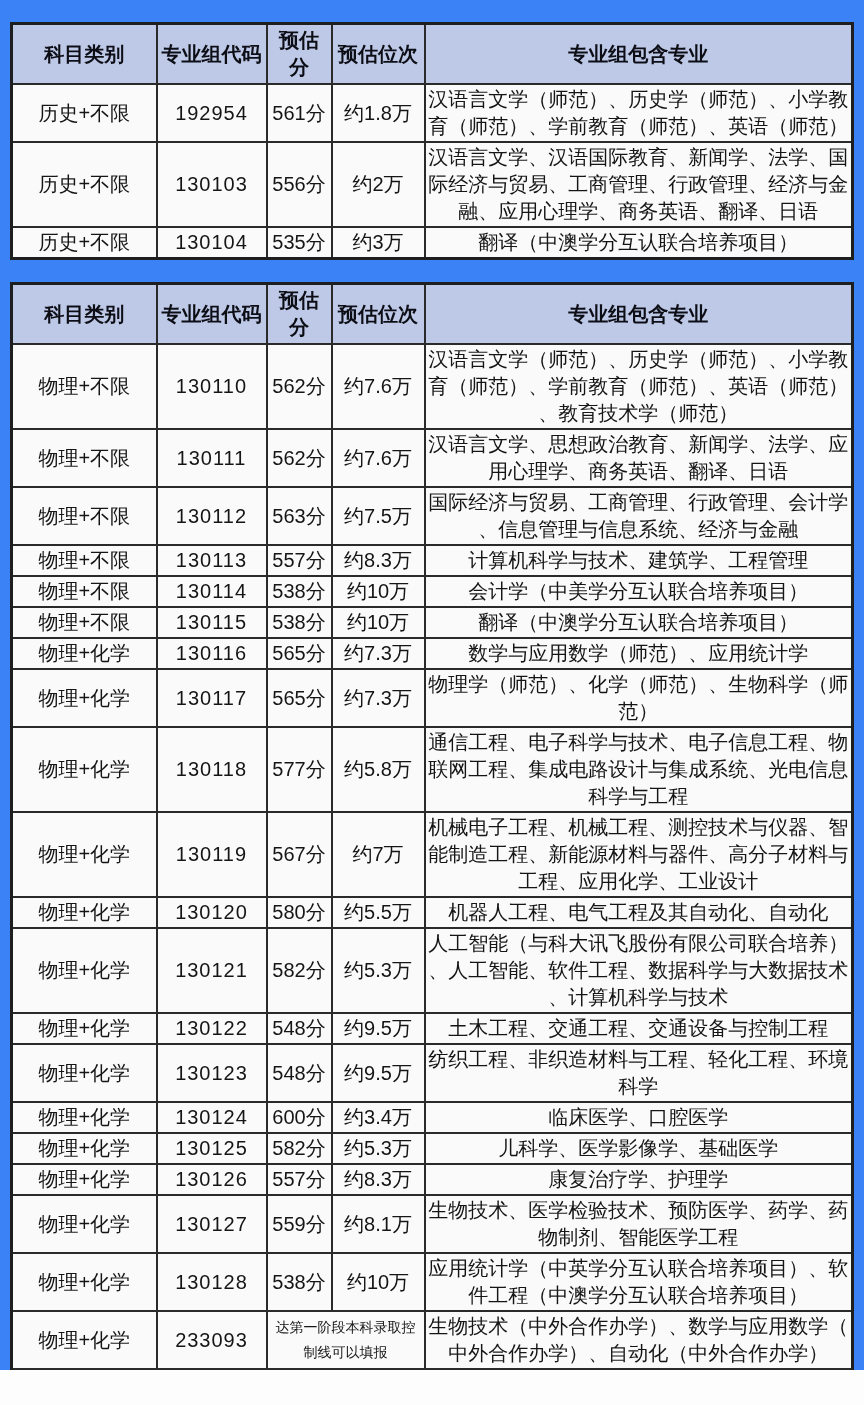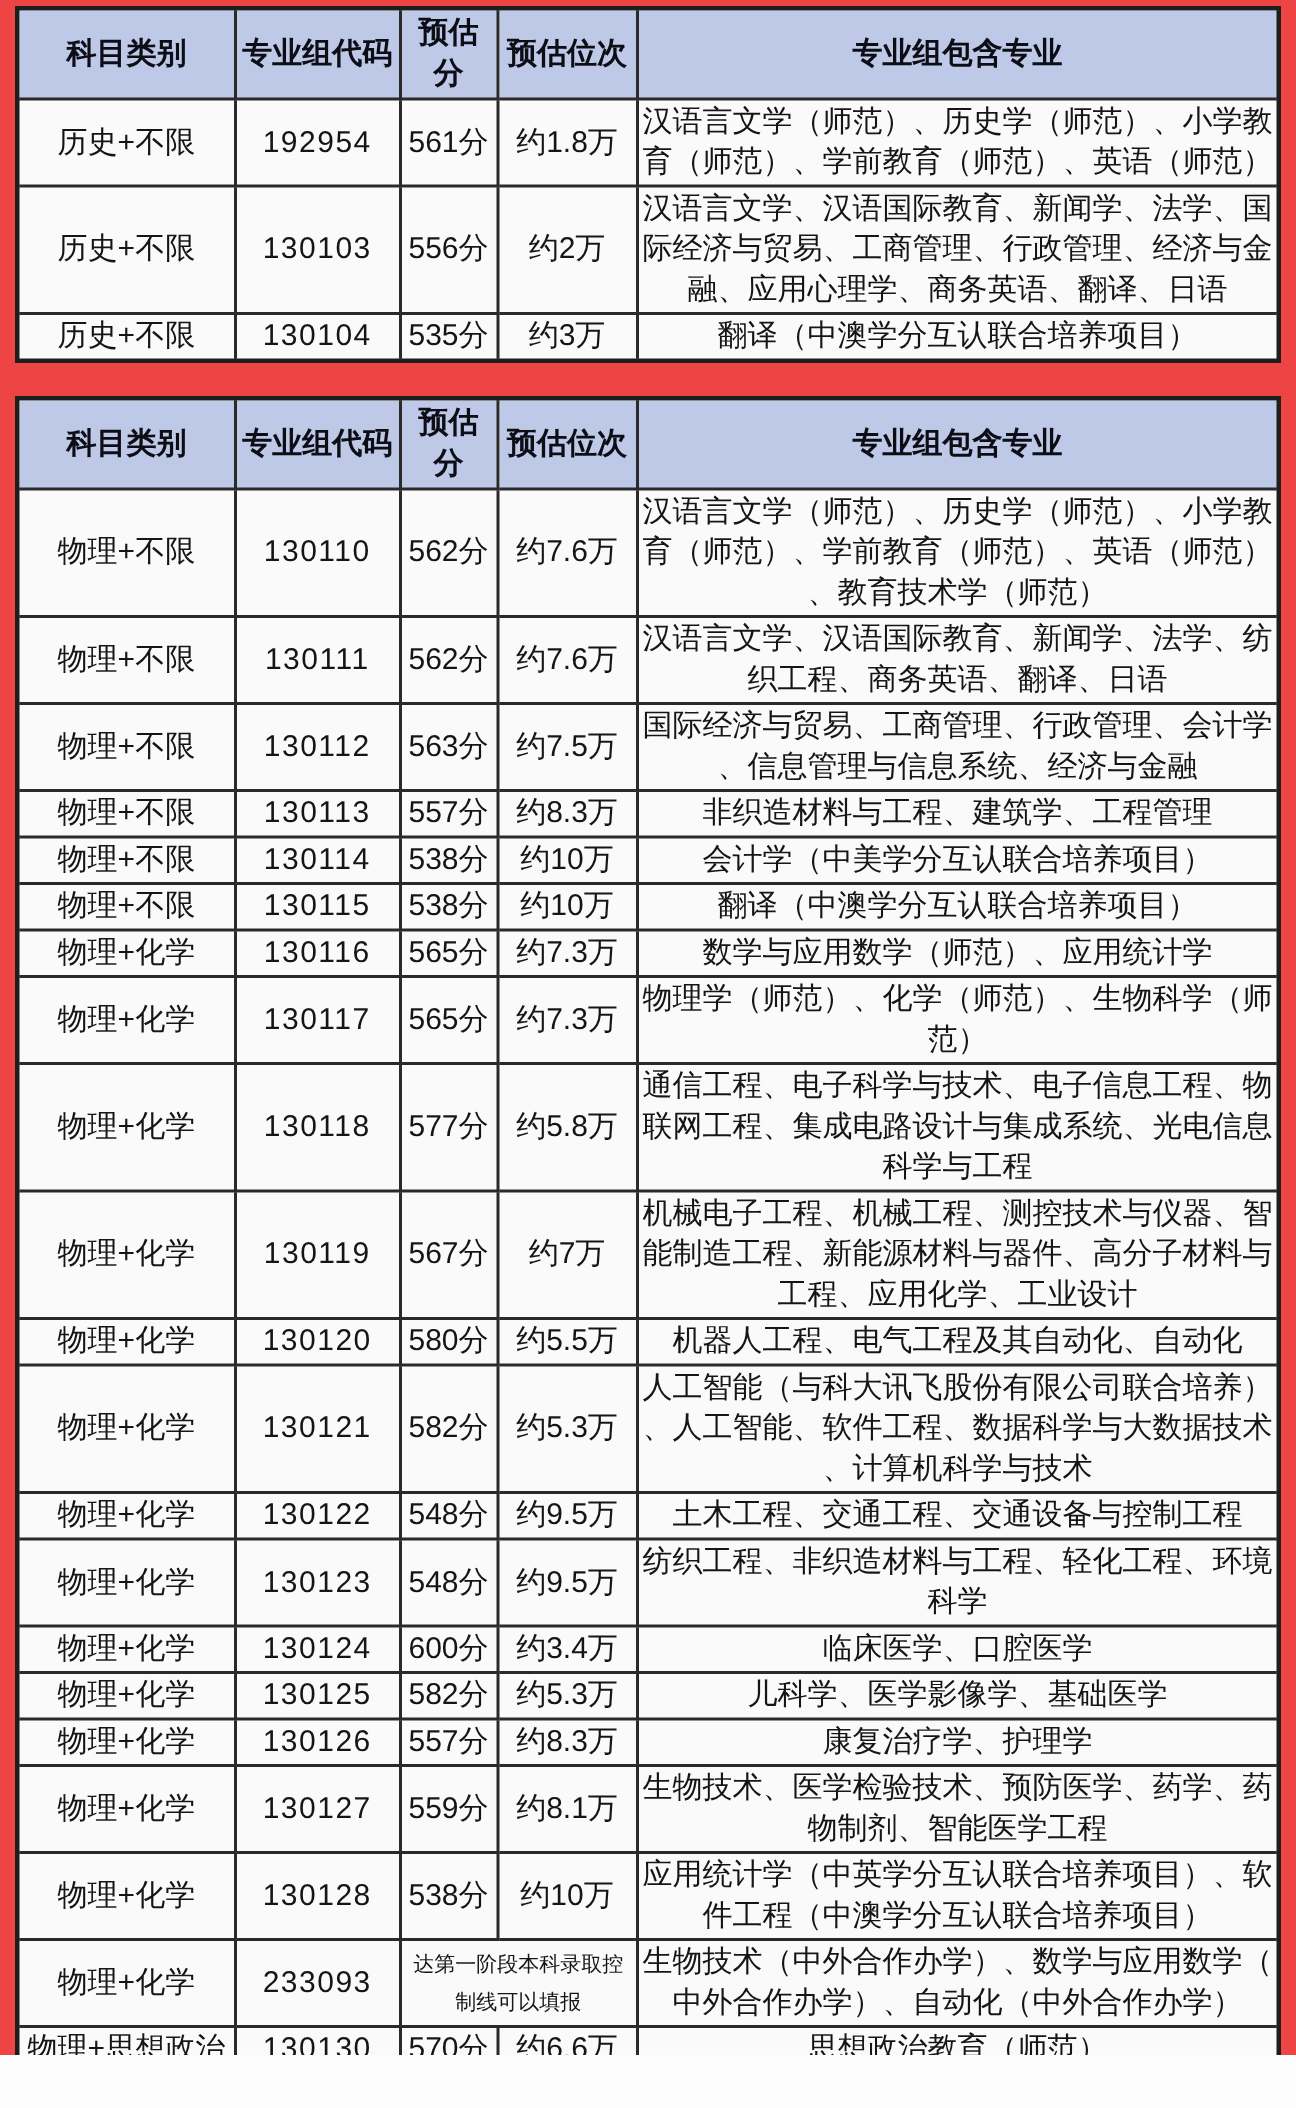--- a/index.html
+++ b/index.html
@@ -5,22 +5,22 @@
   html, body {
     margin: 0;
     padding: 0;
     background: #fdfdfd;
     font-family: "Liberation Sans", "DejaVu Sans", sans-serif;
   }
   .page {
     width: 864px;
     height: 1370px;
     box-sizing: border-box;
-    padding: 4px 11px 0 10px;
-    background: #ef4444;
+    padding: 22px 11px 0 10px;
+    background: #3b82f6;
     overflow: hidden;
   }
   table.adm {
     border-collapse: collapse;
     table-layout: fixed;
     width: 841px;
     background: #fafafa;
     border: 3px solid #1e1e1e;
   }
   table.adm th, table.adm td {
@@ -126,35 +126,35 @@
           <td class="code">130110</td>
           <td class="score">562分</td>
           <td class="rank">约7.6万</td>
           <td class="majors">汉语言文学（师范）、历史学（师范）、小学教育（师范）、学前教育（师范）、英语（师范）、教育技术学（师范）</td>
         </tr>
         <tr>
           <td class="cat">物理+不限</td>
           <td class="code">130111</td>
           <td class="score">562分</td>
           <td class="rank">约7.6万</td>
-          <td class="majors">汉语言文学、汉语国际教育、新闻学、法学、纺织工程、商务英语、翻译、日语</td>
+          <td class="majors">汉语言文学、思想政治教育、新闻学、法学、应用心理学、商务英语、翻译、日语</td>
         </tr>
         <tr>
           <td class="cat">物理+不限</td>
           <td class="code">130112</td>
           <td class="score">563分</td>
           <td class="rank">约7.5万</td>
           <td class="majors">国际经济与贸易、工商管理、行政管理、会计学、信息管理与信息系统、经济与金融</td>
         </tr>
         <tr>
           <td class="cat">物理+不限</td>
           <td class="code">130113</td>
           <td class="score">557分</td>
           <td class="rank">约8.3万</td>
-          <td class="majors">非织造材料与工程、建筑学、工程管理</td>
+          <td class="majors">计算机科学与技术、建筑学、工程管理</td>
         </tr>
         <tr>
           <td class="cat">物理+不限</td>
           <td class="code">130114</td>
           <td class="score">538分</td>
           <td class="rank">约10万</td>
           <td class="majors">会计学（中美学分互认联合培养项目）</td>
         </tr>
         <tr>
           <td class="cat">物理+不限</td>

